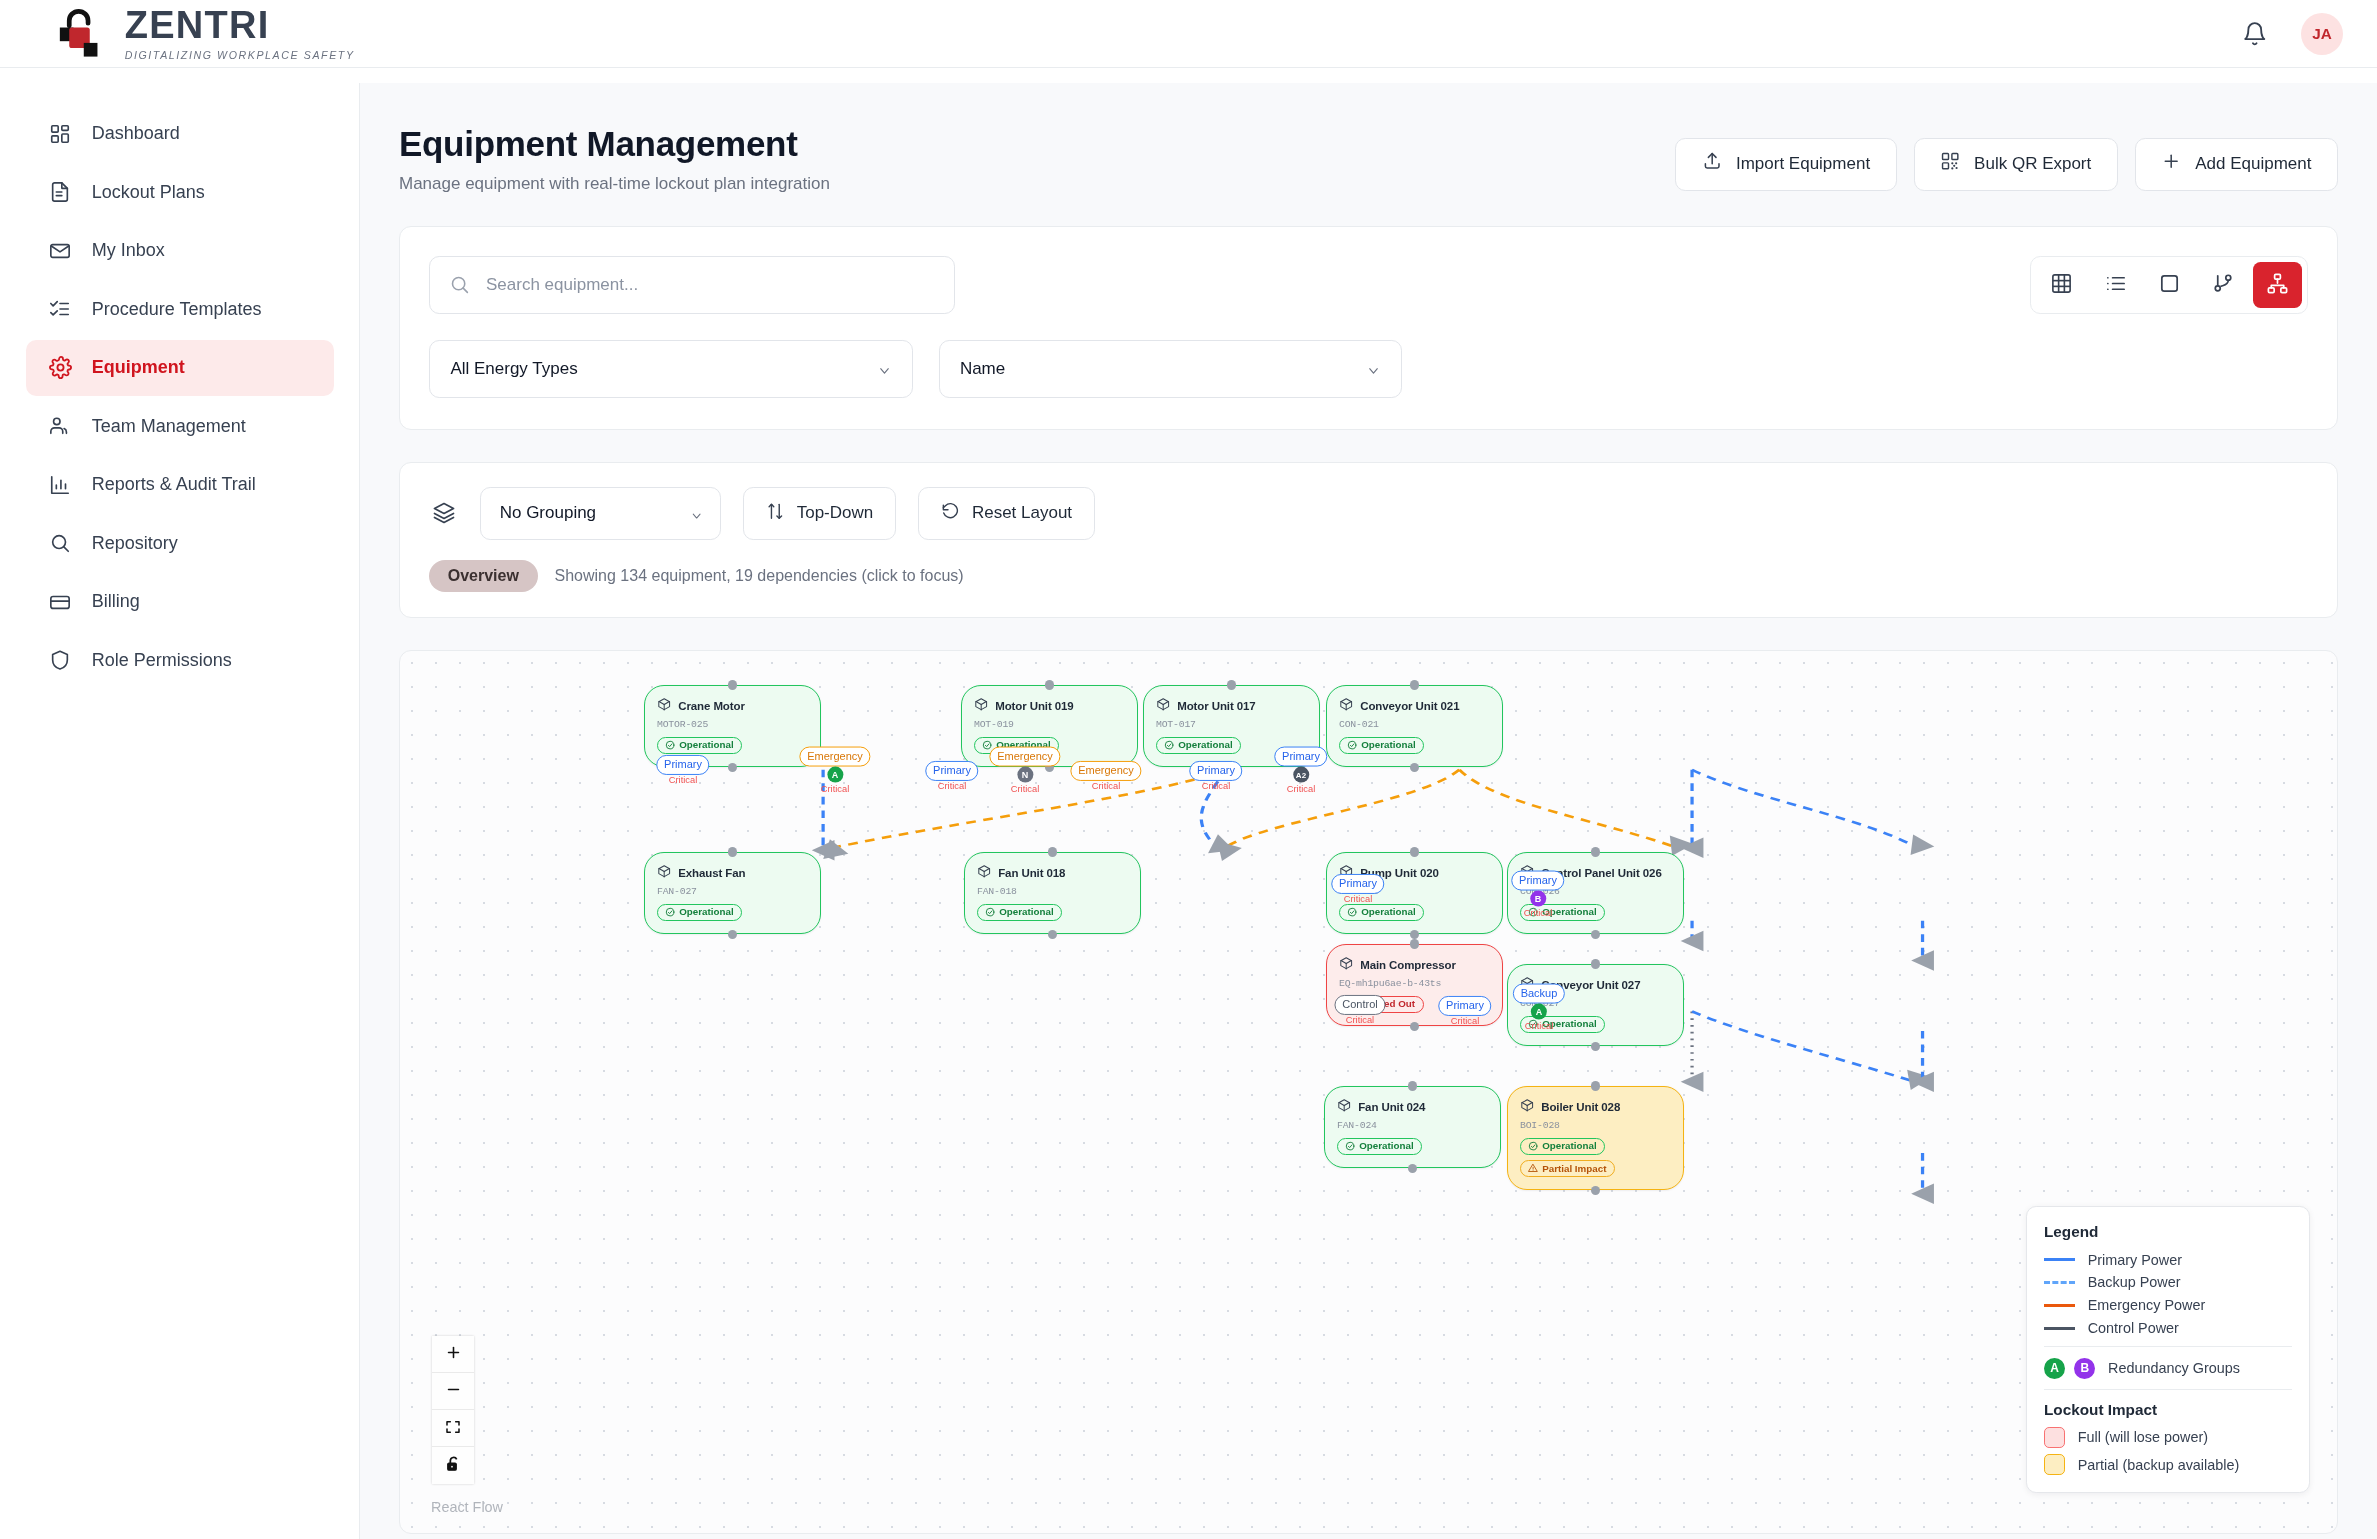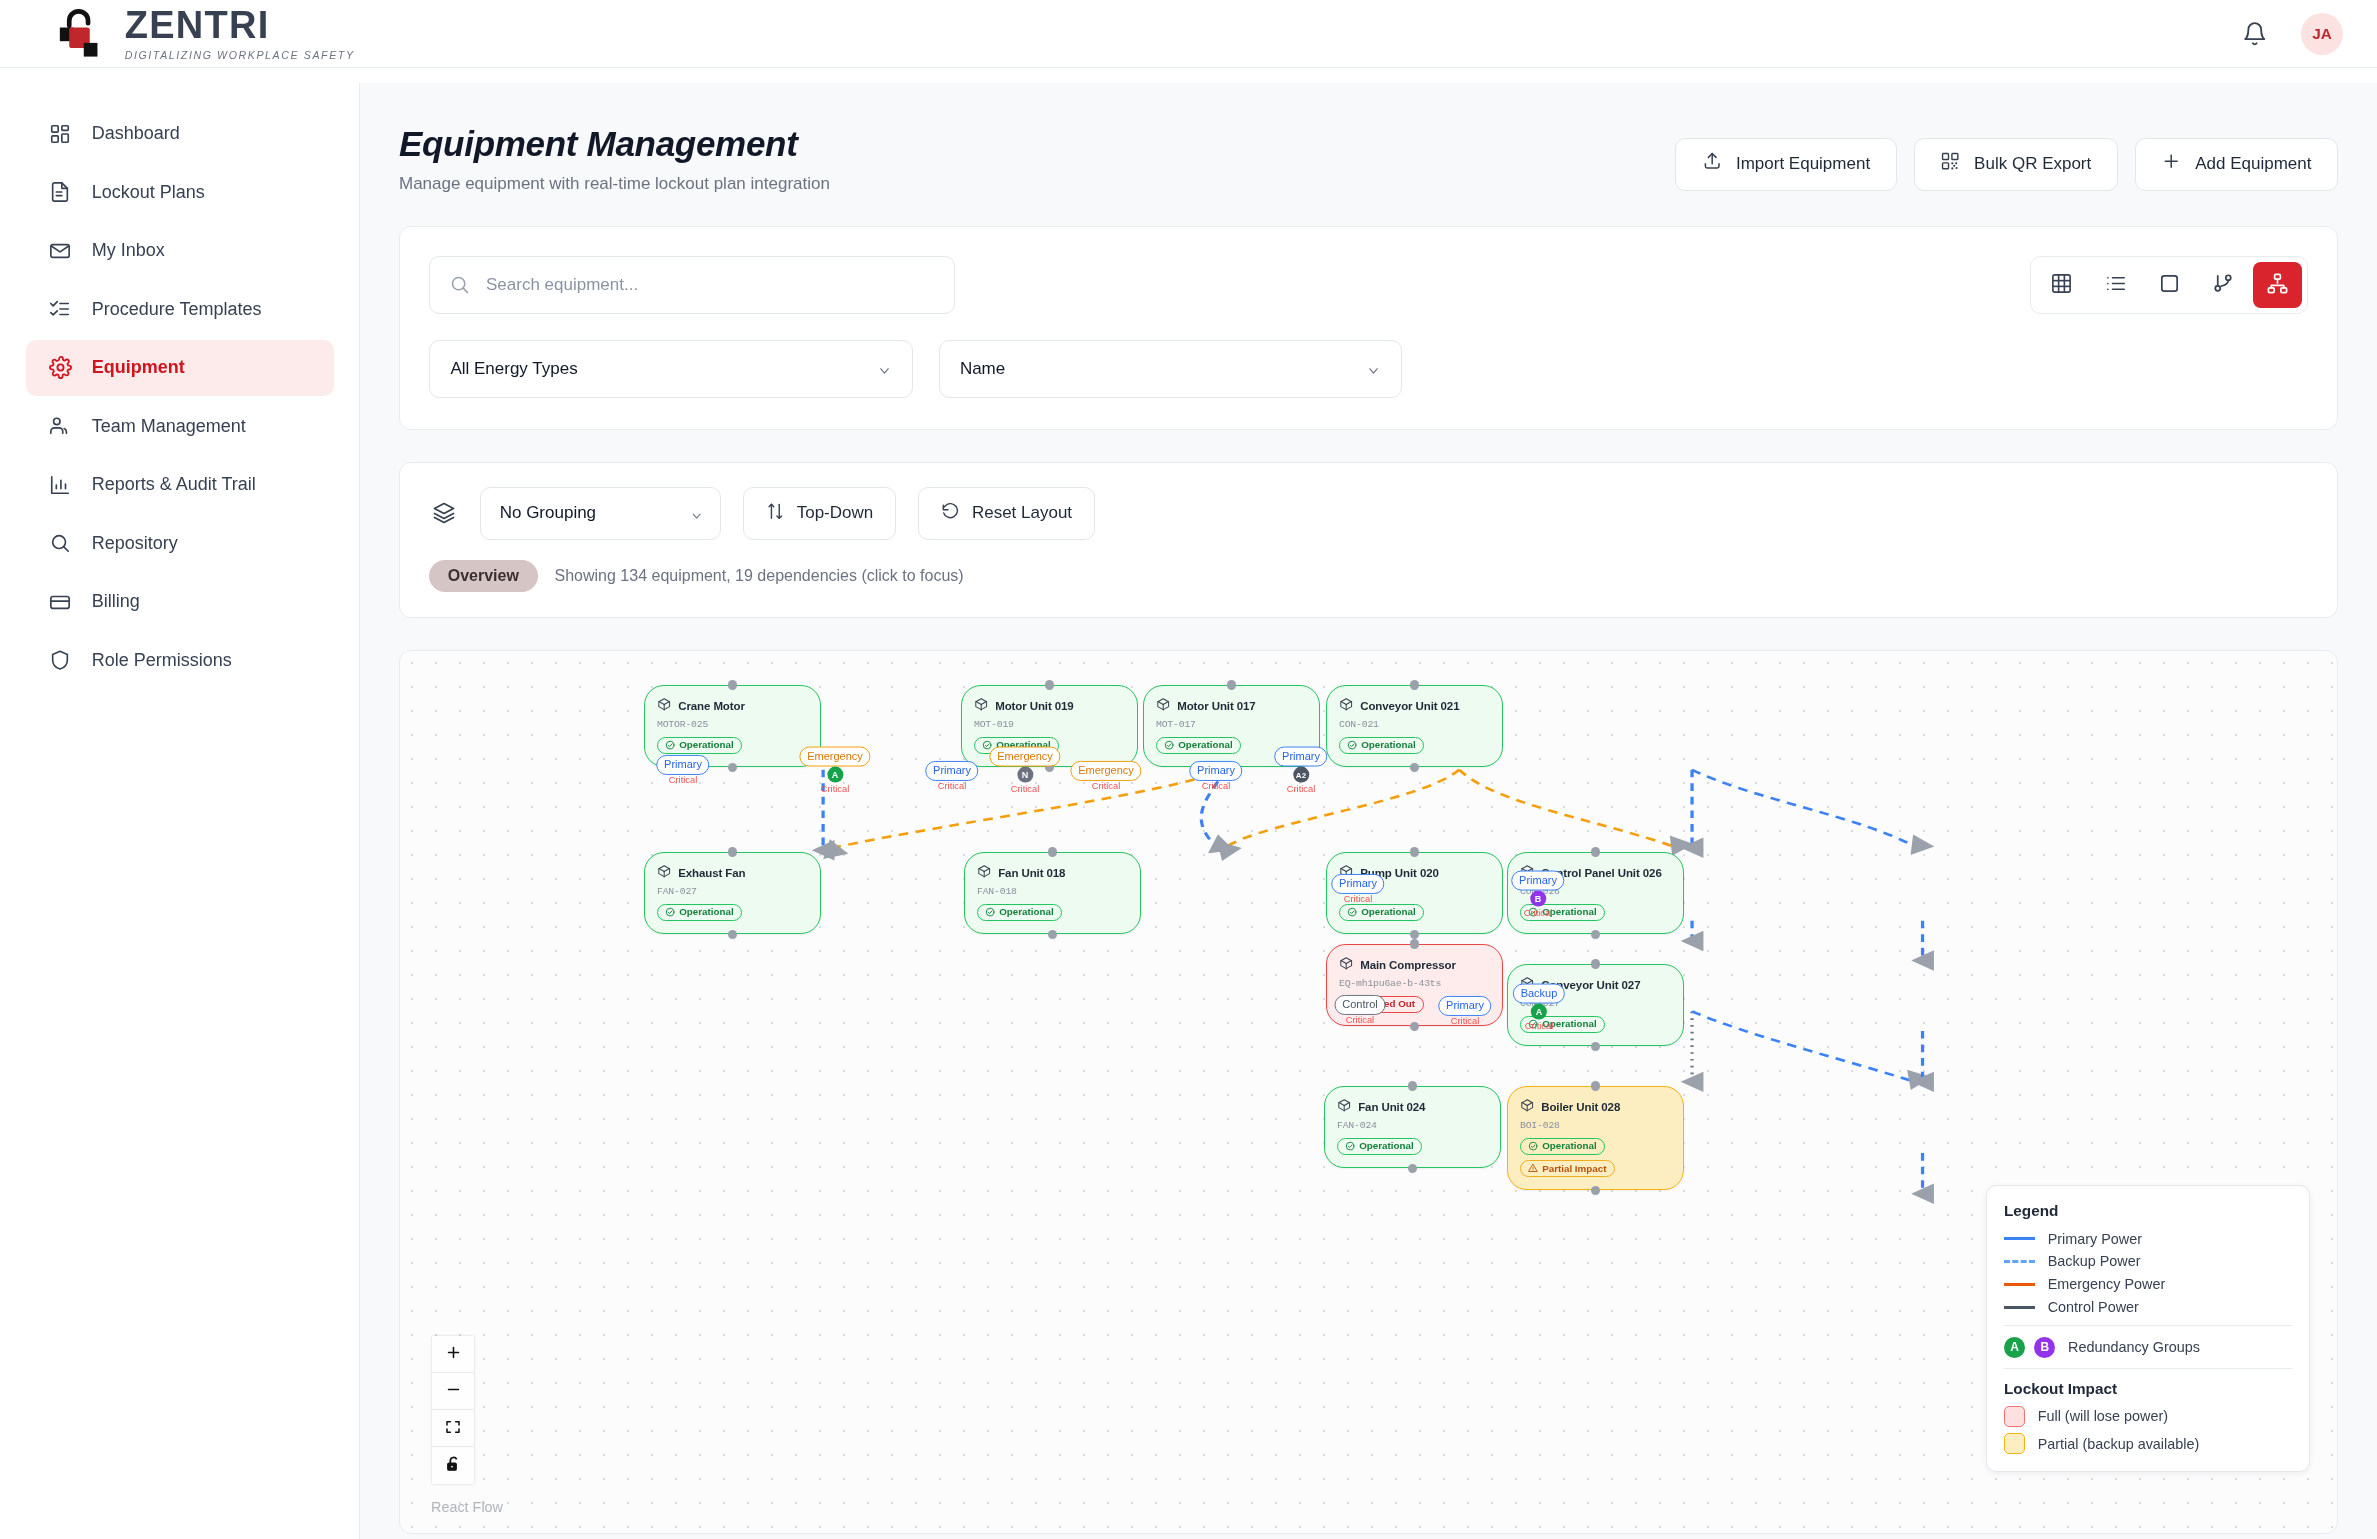--- a/index.html
+++ b/index.html
@@ -58,21 +58,21 @@
 
   
   .main {
     position: absolute; top: 83px; left: 360px; right: 0; bottom: 0;
     background: #f8f9fb; overflow: hidden;
   }
   .page-head {
     display: flex; align-items: flex-start;
     padding: 41px 39px 0 39px;
   }
-  .page-title { font-size: 35px; font-weight: 700; color: #111827; letter-spacing: -0.3px; font-style: italic; }
+  .page-title { font-size: 35px; font-weight: 700; color: #111827; letter-spacing: -0.3px; }
   .page-sub { font-size: 17px; color: #6b7280; margin-top: 10.2px; }
   .head-actions { margin-left: auto; display: flex; gap: 17px; padding-top: 13.6px; }
   .btn {
     display: flex; align-items: center; gap: 13.6px;
     height: 53px; padding: 0 25.5px;
     background: #ffffff; border: 0.8px solid #e2e5ea; border-radius: 10.2px;
     font-size: 17px; color: #1f2937; cursor: pointer; white-space: nowrap;
     font-family: "Liberation Sans", sans-serif;
   }
 
@@ -218,21 +218,21 @@
     border-bottom: 0.8px solid #eaeaea; cursor: pointer; background: #fefefe;
   }
   .rf-ctl:last-child { border-bottom: none; }
   .rf-attrib {
     position: absolute; left: 31px; bottom: 18.7px; font-size: 14.4px; color: #b0b4bb;
     z-index: 12;
   }
 
   
   .legend {
-    position: absolute; right: 27px; bottom: 61px; width: 324px;
+    position: absolute; right: 27px; bottom: 40px; width: 284px;
     background: #ffffff; border: 0.8px solid #e5e7eb; border-radius: 10.2px;
     padding: 15.3px 17px 17px 17px; z-index: 14;
     box-shadow: 0 1.7px 6.8px rgba(16,24,40,.06);
   }
   .legend-title { font-size: 15.3px; font-weight: 700; color: #1f2937; margin-bottom: 11px; }
   .lg-row { display: flex; align-items: center; gap: 12.7px; margin-bottom: 6.8px; }
   .lg-line { width: 31px; height: 0; flex: 0 0 31px; }
   .lg-label { font-size: 14.4px; color: #374151; }
   .lg-sep { height: 0.8px; background: #e9ecef; margin: 10.2px 0 11px 0; }
   .lg-dots { display: flex; gap: 9.3px; }

